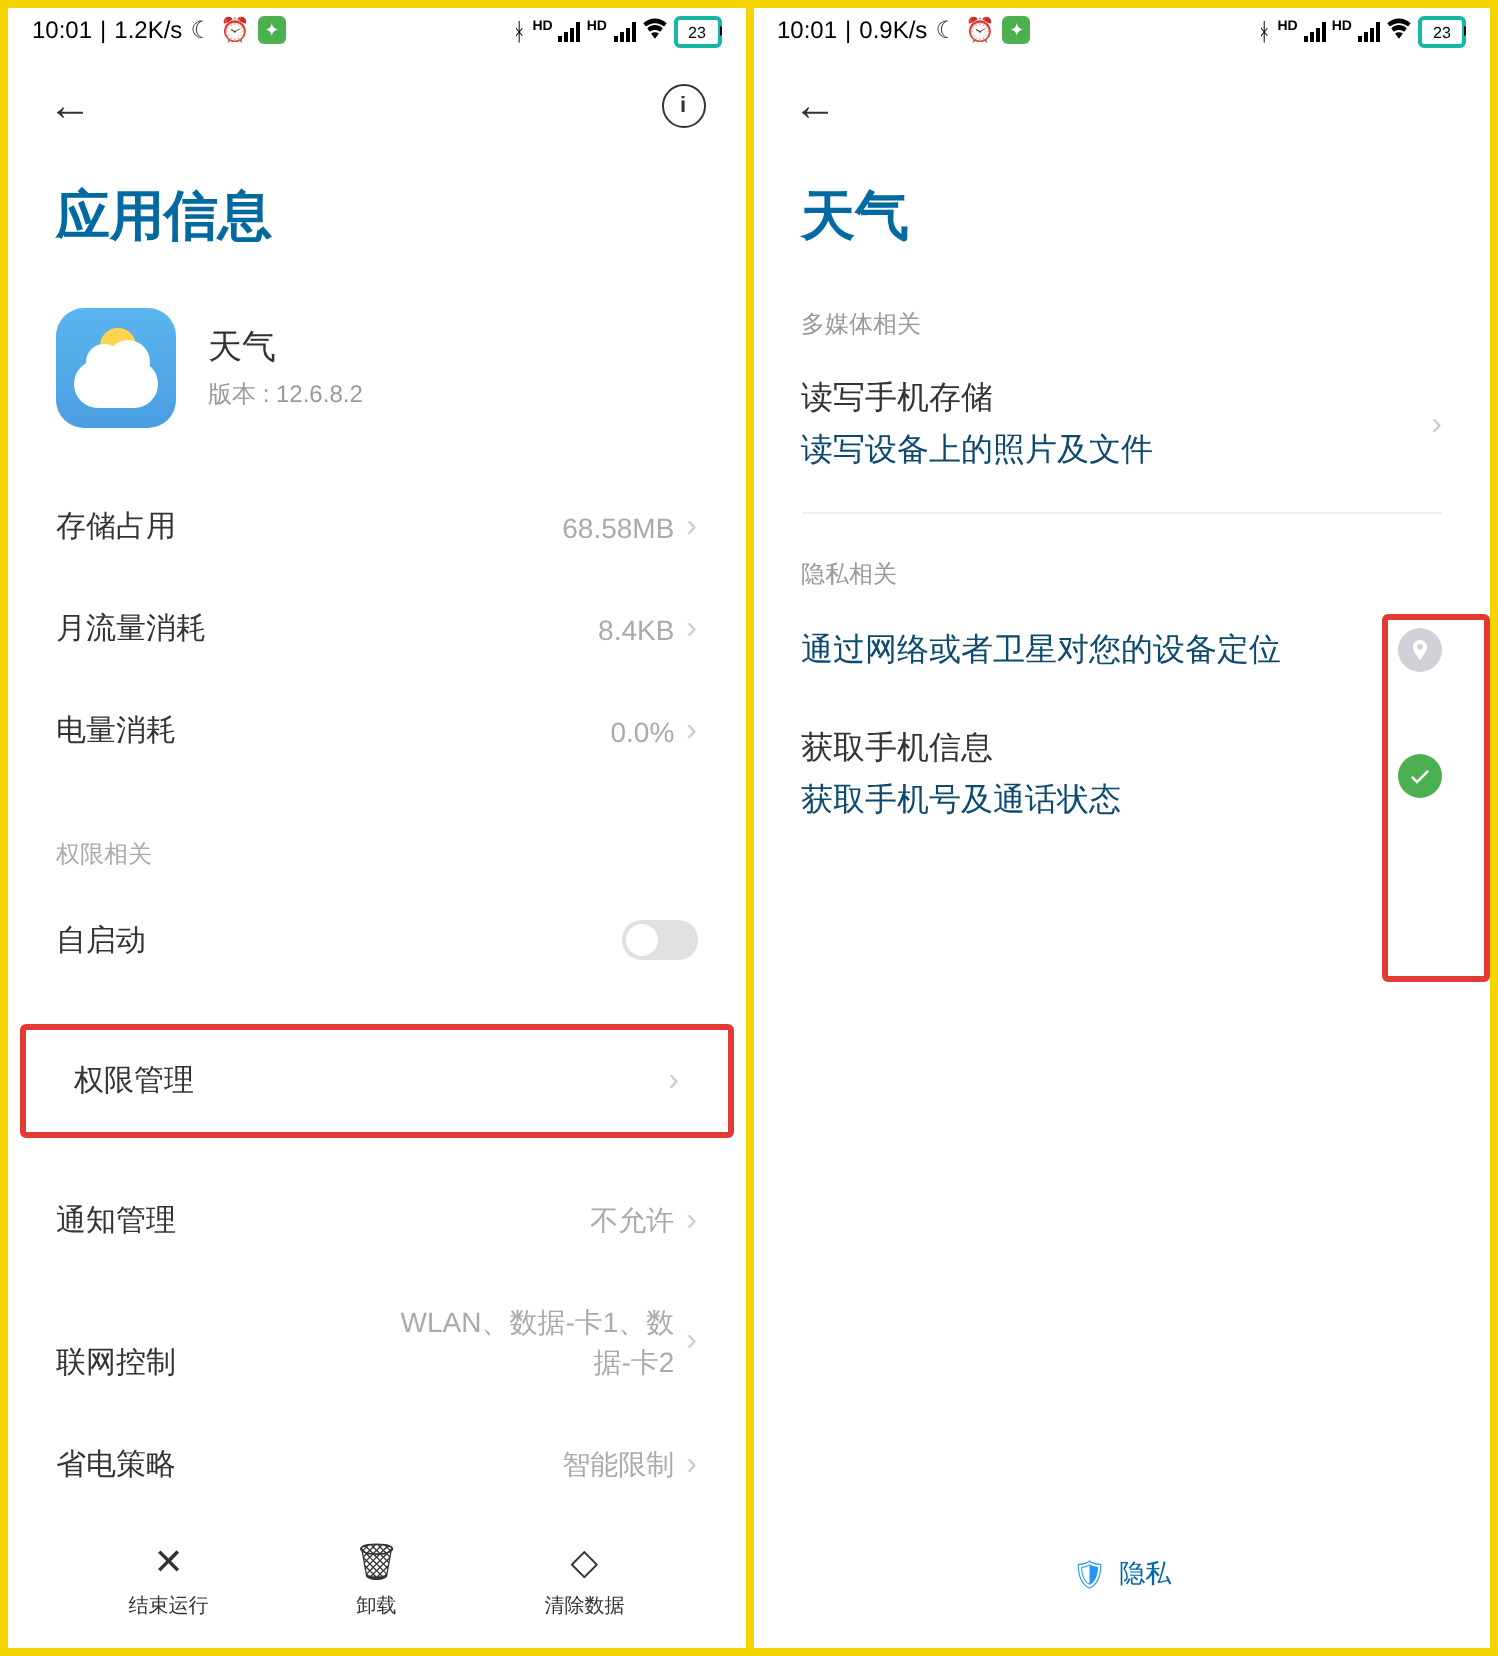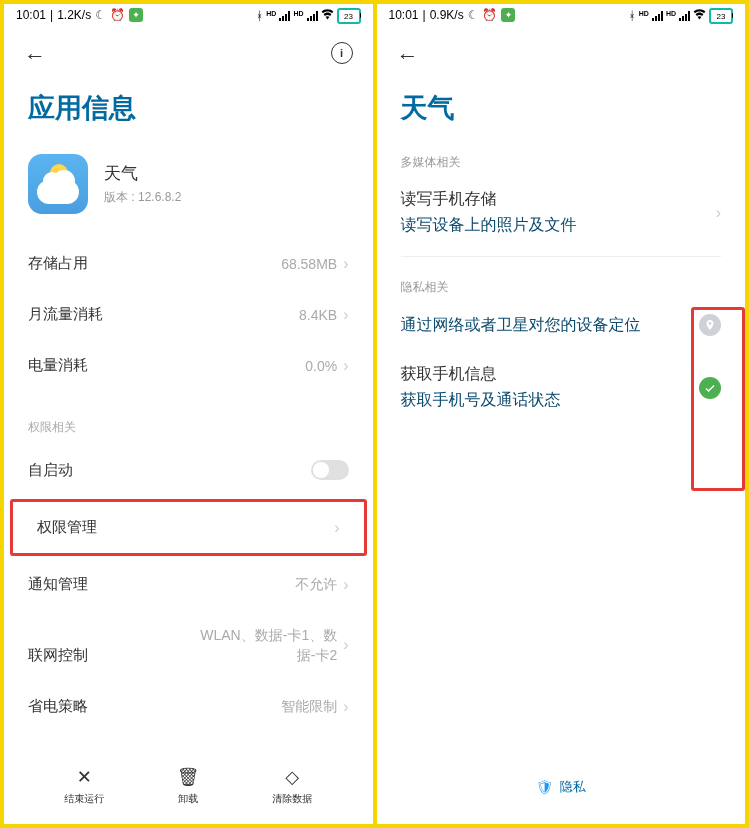--- a/index.html
+++ b/index.html
@@ -39,21 +39,21 @@
 .app-version{font-size:12px;color:#999}
 .info-row{display:flex;justify-content:space-between;align-items:flex-end;padding:16px 24px;cursor:pointer}
 .info-row .label{font-size:15px;color:#333}
 .info-row .value{font-size:14px;color:#aaa;display:flex;align-items:center;gap:6px}
 .info-row .value.multiline{text-align:right;line-height:1.4}
 .chevron{color:#ccc;font-size:16px}
 .section-label{font-size:12px;color:#aaa;padding:28px 24px 8px}
 .toggle{width:38px;height:20px;background:#e0e0e0;border-radius:10px;position:relative}
 .toggle::after{content:"";position:absolute;width:16px;height:16px;background:#fff;border-radius:50%;top:2px;left:2px}
 .red-box{border:3px solid #e53935;border-radius:3px}
-.highlight-row{margin:3px 6px}
+.highlight-row{margin:16px 6px}
 .bottom-bar{display:flex;justify-content:space-around;padding:12px 24px 18px;margin-top:auto}
 .bottom-btn{display:flex;flex-direction:column;align-items:center;gap:4px;cursor:pointer}
 .bottom-btn .icon{font-size:18px;color:#333}
 .bottom-btn .lbl{font-size:10px;color:#333}
 .section-label-2{font-size:12px;color:#999;padding:8px 24px 4px}
 .perm-row{padding:14px 24px;display:flex;justify-content:space-between;align-items:center;gap:12px}
 .perm-text{display:flex;flex-direction:column;gap:5px}
 .perm-title{font-size:16px;color:#333}
 .perm-desc{font-size:16px;color:#0c4a6e}
 .perm-indicator{width:22px;height:22px;border-radius:50%;display:flex;align-items:center;justify-content:center}

